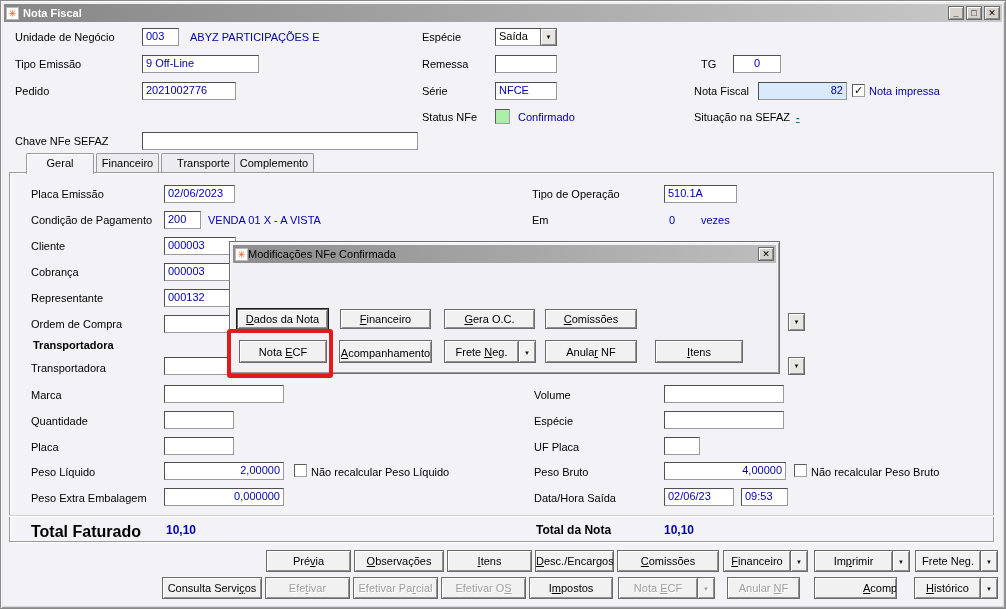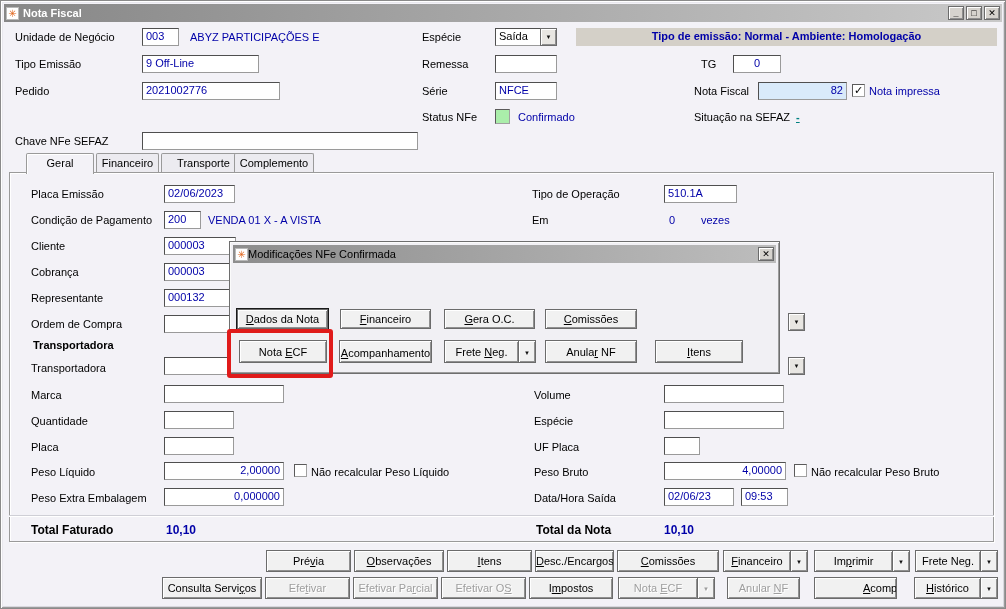--- a/index.html
+++ b/index.html
@@ -135,33 +135,32 @@
   </div>
 
   <span class="lbl" style="left:14px;top:30px;">Unidade de Negócio</span>
   <div class="tb" style="left:141px;top:27px;width:37px;">003</div>
   <span class="lbl nav" style="left:189px;top:30px;">ABYZ PARTICIPAÇÕES E</span>
 
   <span class="lbl" style="left:421px;top:30px;">Espécie</span>
   <div class="tb" style="left:494px;top:27px;width:62px;color:#000;">Saída</div>
   <div class="combo-arrow" style="left:539px;top:27px;">▼</div>
 
-  <div class="banner" style="left:575px;top:27px;width:421px;">Tipo de emissão: Normal - Ambiente: Homologação</div>
 
   <span class="lbl" style="left:14px;top:57px;">Tipo Emissão</span>
   <div class="tb" style="left:141px;top:54px;width:117px;">9 Off-Line</div>
 
   <span class="lbl" style="left:421px;top:57px;">Remessa</span>
   <div class="tb" style="left:494px;top:54px;width:62px;"></div>
 
   <span class="lbl" style="left:700px;top:57px;">TG</span>
   <div class="tb center" style="left:732px;top:54px;width:48px;">0</div>
 
   <span class="lbl" style="left:14px;top:84px;">Pedido</span>
-  <div class="tb" style="left:141px;top:81px;width:138px;">2021002776</div>
+  <div class="tb" style="left:141px;top:81px;width:94px;">2021002776</div>
 
   <span class="lbl" style="left:421px;top:84px;">Série</span>
   <div class="tb" style="left:494px;top:81px;width:62px;">NFCE</div>
 
   <span class="lbl" style="left:693px;top:84px;">Nota Fiscal</span>
   <div class="tb right" style="left:757px;top:81px;width:89px;background:#d9eafa;">82</div>
   <div class="chk" style="left:851px;top:83px;"><span>✓</span></div>
   <span class="lbl nav" style="left:868px;top:84px;">Nota impressa</span>
 
   <span class="lbl" style="left:421px;top:110px;">Status NFe</span>
@@ -245,21 +244,21 @@
 
   <span class="lbl" style="left:30px;top:491px;z-index:2;">Peso Extra Embalagem</span>
   <div class="tb right" style="left:163px;top:487px;width:120px;z-index:2;">0,000000</div>
 
   <span class="lbl" style="left:533px;top:491px;z-index:2;">Data/Hora Saída</span>
   <div class="tb" style="left:663px;top:487px;width:70px;z-index:2;">02/06/23</div>
   <div class="tb" style="left:740px;top:487px;width:47px;z-index:2;">09:53</div>
 
   <div class="totline" style="top:514px;z-index:2;"></div>
 
-  <span class="lbl bold" style="left:30px;top:522px;font-size:12px;z-index:2;">Total Faturado</span>
+  <span class="lbl bold" style="left:30px;top:522px;font-size:16px;z-index:2;">Total Faturado</span>
   <span class="lbl nav bold" style="left:165px;top:522px;font-size:12px;z-index:2;">10,10</span>
   <span class="lbl bold" style="left:535px;top:522px;font-size:12px;z-index:2;">Total da Nota</span>
   <span class="lbl nav bold" style="left:663px;top:522px;font-size:12px;z-index:2;">10,10</span>
 
   <div class="btn" style="left:265px;top:549px;width:85px;">Pré<u>v</u>ia</div>
   <div class="btn" style="left:353px;top:549px;width:90px;"><u>O</u>bservações</div>
   <div class="btn" style="left:446px;top:549px;width:85px;"><u>I</u>tens</div>
   <div class="btn" style="left:534px;top:549px;width:79px;"><u>D</u>esc./Encargos</div>
   <div class="btn" style="left:616px;top:549px;width:102px;"><u>C</u>omissões</div>
   <div class="btn split" style="left:722px;top:549px;width:67px;"><u>F</u>inanceiro</div>

